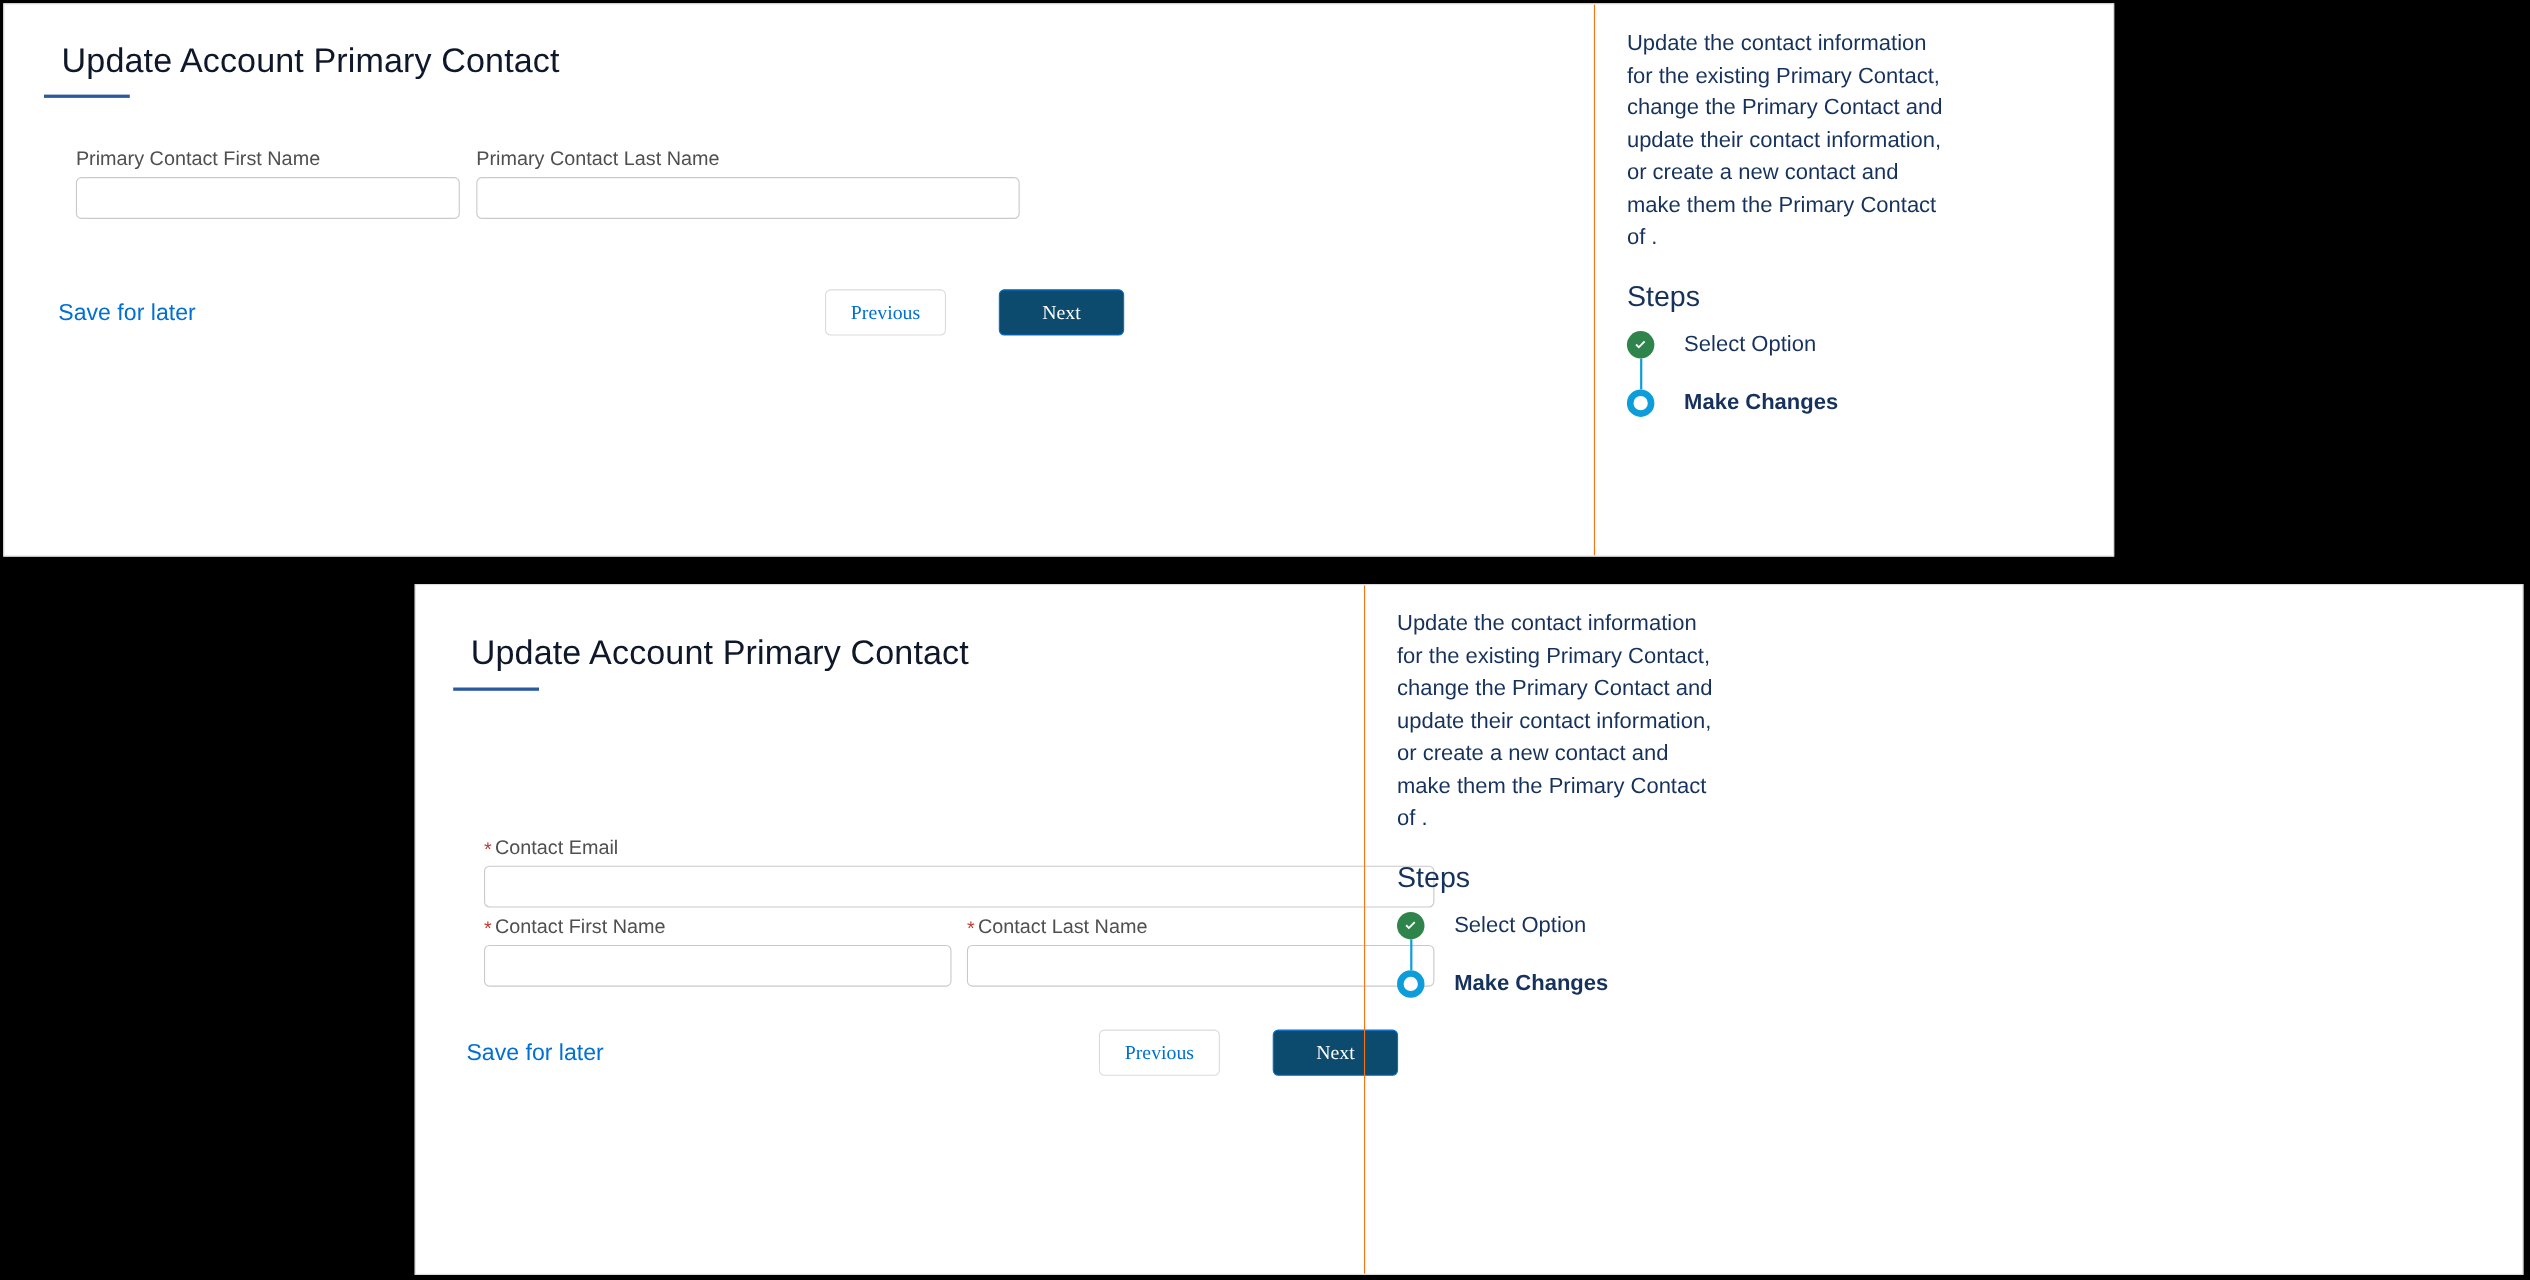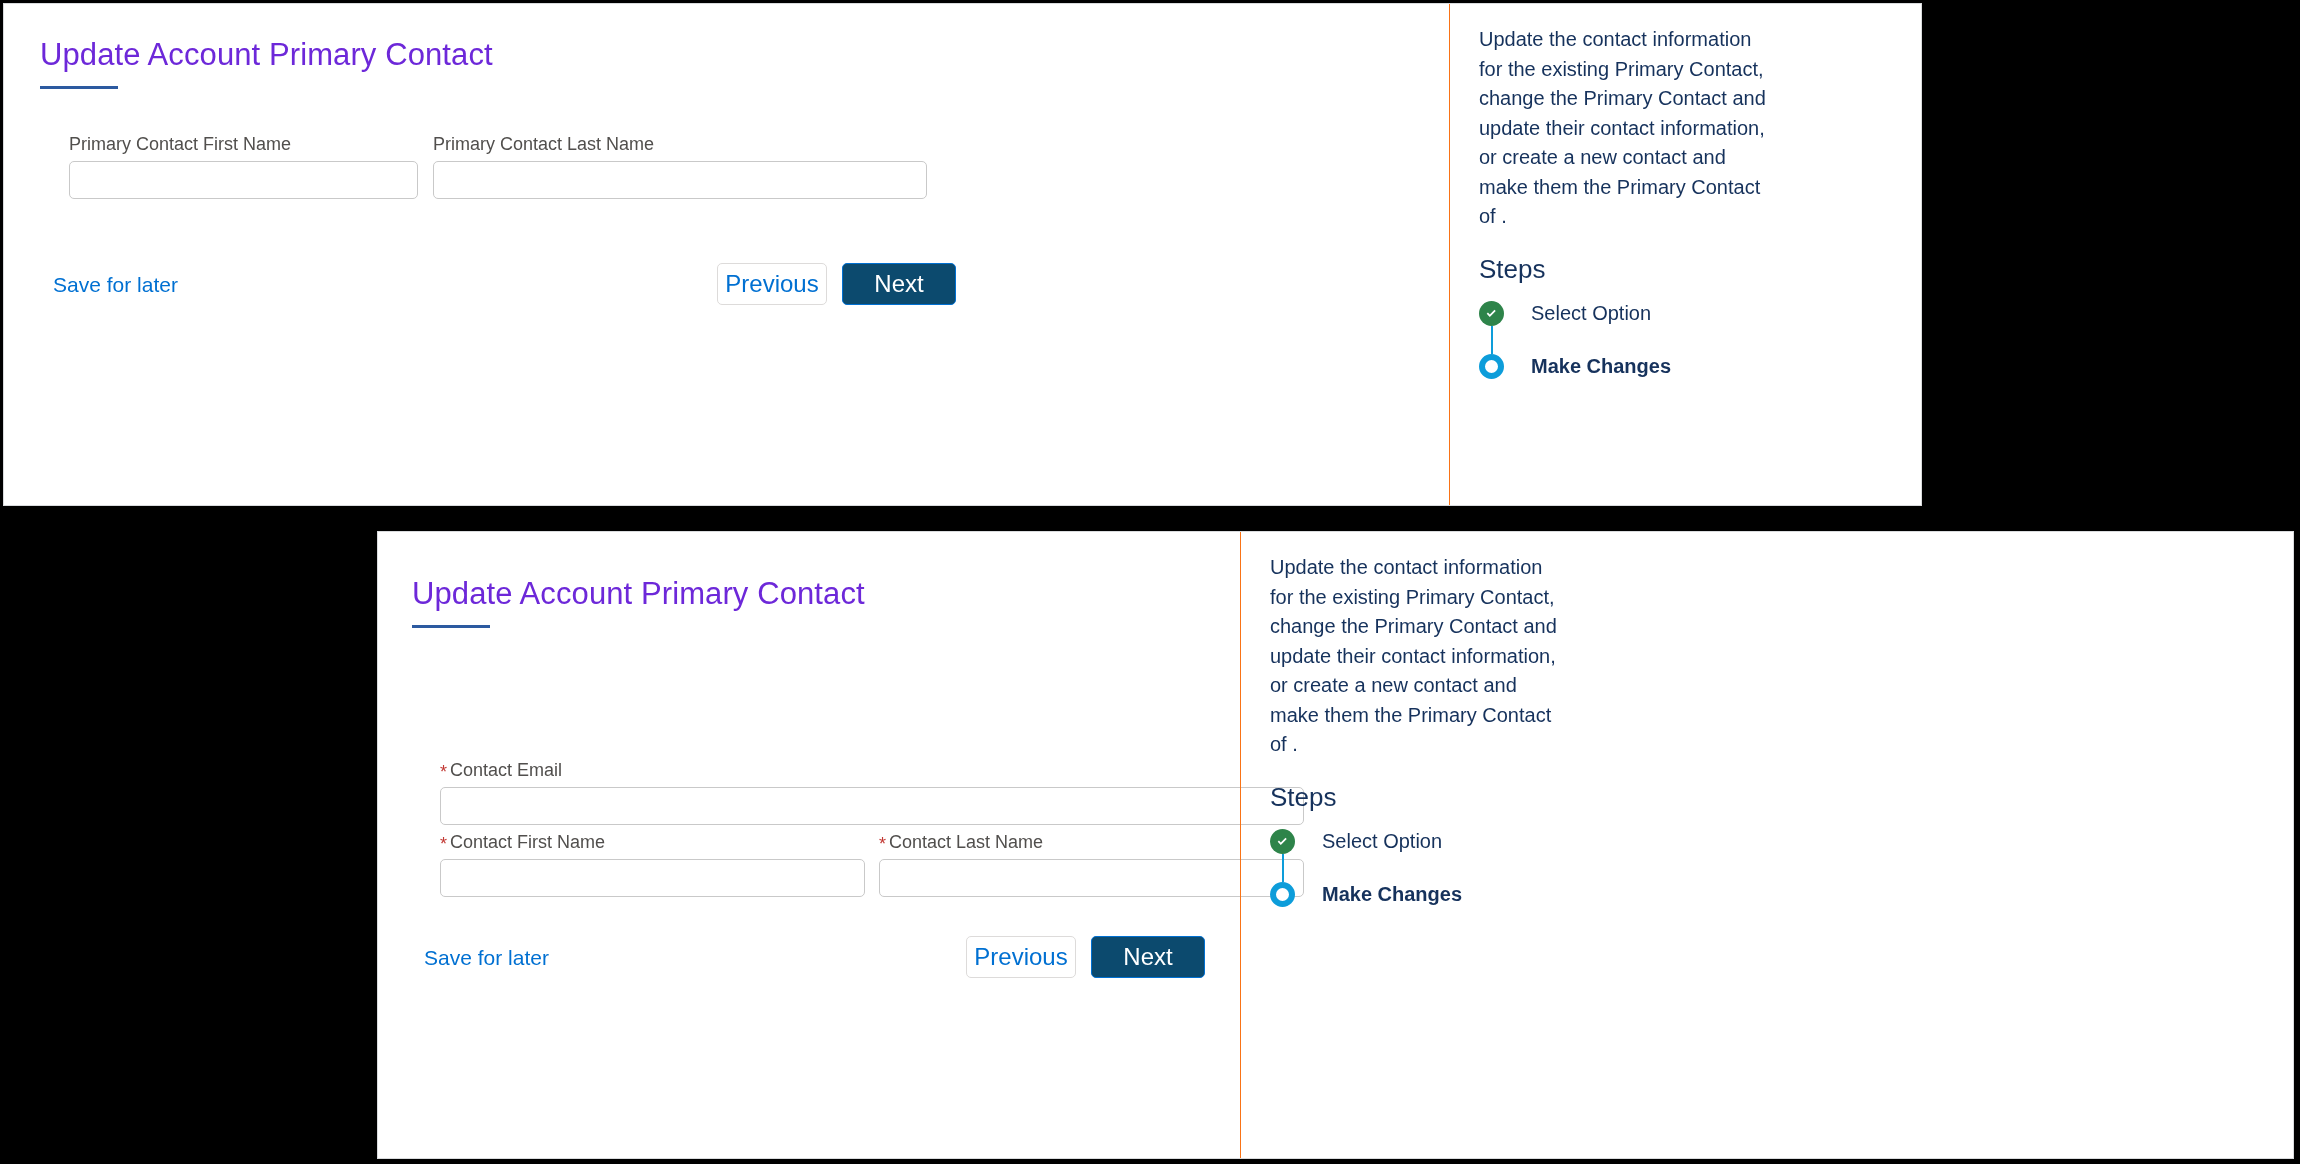--- a/index.html
+++ b/index.html
@@ -29,26 +29,27 @@
     height: 100%;
     border-left: 1px solid #f97316;
   }
   .panel-top .side-area    { width: 472px; }
   .panel-bottom .side-area { width: 1053px; }
   .panel-bottom .side-inner { width: 472px; }
 
   
   .hdr { position: absolute; }
   .hdr-title {
-    color: #6d28d9;
+    color: #0f172a;
     font-size: 31px;
     font-weight: 400;
     line-height: 1.15;
     letter-spacing: 0.1px;
     white-space: nowrap;
+    margin-left: 16px;
   }
   .hdr-rule {
     margin-top: 13px;
     width: 78px;
     height: 3px;
     background: #2c5aa0;
   }
 
   
   .field-label {
@@ -81,28 +82,29 @@
   .link-save {
     color: #0070d2;
     font-size: 21px;
     font-weight: 400;
     text-decoration: none;
     white-space: nowrap;
     cursor: pointer;
   }
   .btns { position: absolute; display: flex; gap: 15px; }
   .btn {
-    font-family: Liberation Sans, sans-serif;
-    font-size: 24px;
+    font-family: Liberation Serif, serif;
+    font-size: 18px;
     border-radius: 5px;
     cursor: pointer;
     display: flex;
     align-items: center;
     justify-content: center;
     white-space: nowrap;
+    margin-left: 33px;
   }
   .btn-prev {
     width: 110px; height: 42px;
     background: #ffffff;
     border: 1px solid #dddbda;
     color: #0070d2;
   }
   .btn-next {
     width: 114px; height: 42px;
     background: #0c4a6e;

